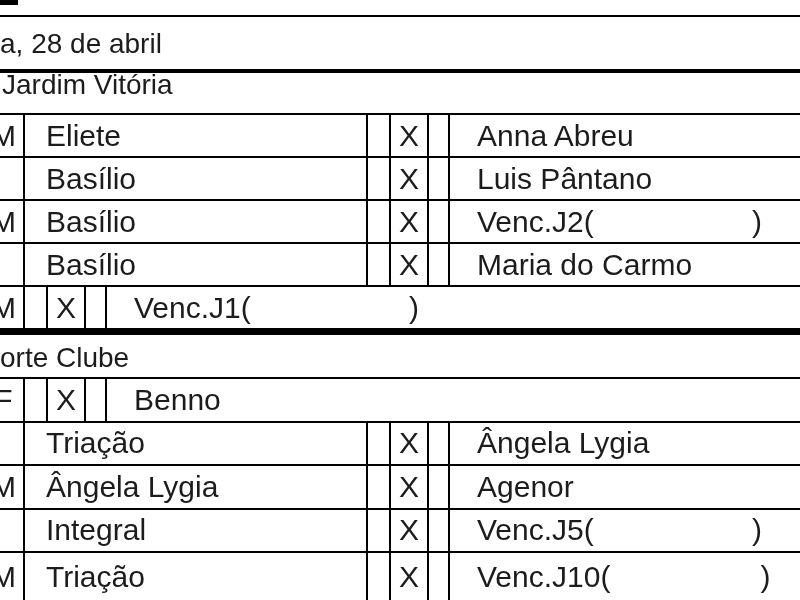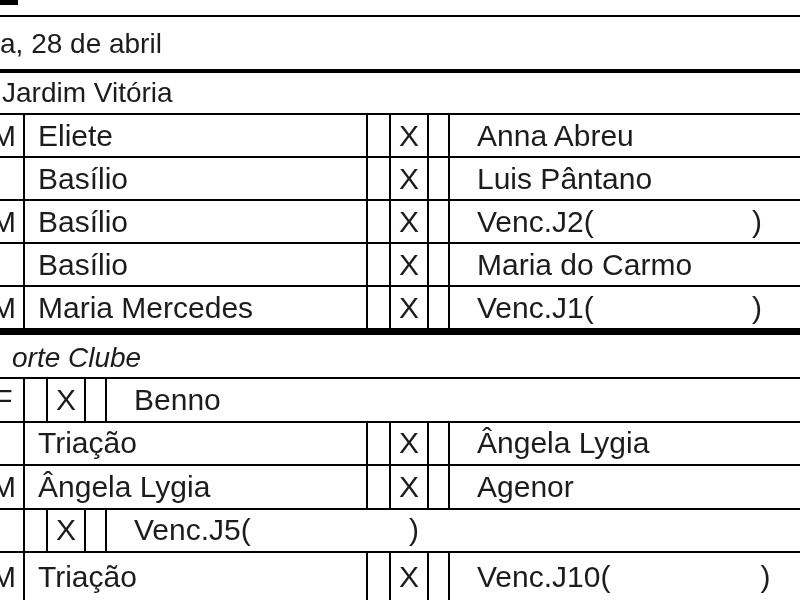--- a/index.html
+++ b/index.html
@@ -12,22 +12,22 @@
     position: relative;
   }
   .abs { position: absolute; }
   .hline { position: absolute; left: 0; right: 0; background: #000; }
   #top-remnant { position: absolute; top: 0; left: 0; width: 18px; height: 5px; background: #000; }
   #line-top { top: 15px; height: 2px; }
   #line-thick { top: 69px; height: 4px; }
   #section-divider { top: 330px; height: 5px; }
   .bigtext { font-size: 28px; line-height: 34px; white-space: pre; }
   #date-header { top: 27px; left: 0; }
-  #venue-1 { top: 76px; left: 2px; }
-  #venue-2 { top: 341px; left: 12px; font-style: italic; }
+  #venue-1 { top: 68px; left: 2px; }
+  #venue-2 { top: 341px; left: 0; }
   .match-table {
     position: absolute;
     left: -16px;
     width: 872px;
     border-top: 2px solid #000;
     background: #fff;
   }
   #table-1 { top: 113px; }
   #table-2 { top: 377px; }
   .match-row {
@@ -39,21 +39,21 @@
   }
   #table-2 .match-row { height: 43.5px; }
   #table-2 .match-row:last-child { height: 47px; border-bottom: none; }
   .cell {
     border-right: 2px solid #000;
     display: flex;
     align-items: center;
     overflow: visible;
   }
   .c-sex  { width: 41px;  justify-content: center; }
-  .c-p1   { width: 343px; padding-left: 13px; }
+  .c-p1   { width: 343px; padding-left: 21px; }
   .c-gap1 { width: 23px; }
   .c-x    { width: 38px;  justify-content: center; }
   .c-gap2 { width: 21px; }
   .c-p2   { flex: 1; border-right: none; padding-left: 27px; }
 </style>
 </head>
 <body>
 
 <div id="top-remnant"></div>
 <div id="line-top" class="hline"></div>
@@ -95,21 +95,20 @@
     <div class="cell c-sex"></div>
     <div class="cell c-p1">Basílio</div>
     <div class="cell c-gap1"></div>
     <div class="cell c-x">X</div>
     <div class="cell c-gap2"></div>
     <div class="cell c-p2">Maria do Carmo</div>
   </div>
 
   <div class="match-row">
     <div class="cell c-sex">M</div>
-    <div class="cell c-p1">Maria Mercedes</div>
     <div class="cell c-gap1"></div>
     <div class="cell c-x">X</div>
     <div class="cell c-gap2"></div>
     <div class="cell c-p2">Venc.J1(                   )</div>
   </div>
 </div>
 
 <div id="section-divider" class="hline"></div>
 
 <div id="venue-2" class="abs bigtext">orte Clube</div>
@@ -135,20 +134,21 @@
     <div class="cell c-sex">M</div>
     <div class="cell c-p1">Ângela Lygia</div>
     <div class="cell c-gap1"></div>
     <div class="cell c-x">X</div>
     <div class="cell c-gap2"></div>
     <div class="cell c-p2">Agenor</div>
   </div>
 
   <div class="match-row">
     <div class="cell c-sex"></div>
+    <div class="cell c-p1">Integral</div>
     <div class="cell c-gap1"></div>
     <div class="cell c-x">X</div>
     <div class="cell c-gap2"></div>
     <div class="cell c-p2">Venc.J5(                   )</div>
   </div>
 
   <div class="match-row">
     <div class="cell c-sex">M</div>
     <div class="cell c-p1">Triação</div>
     <div class="cell c-gap1"></div>

